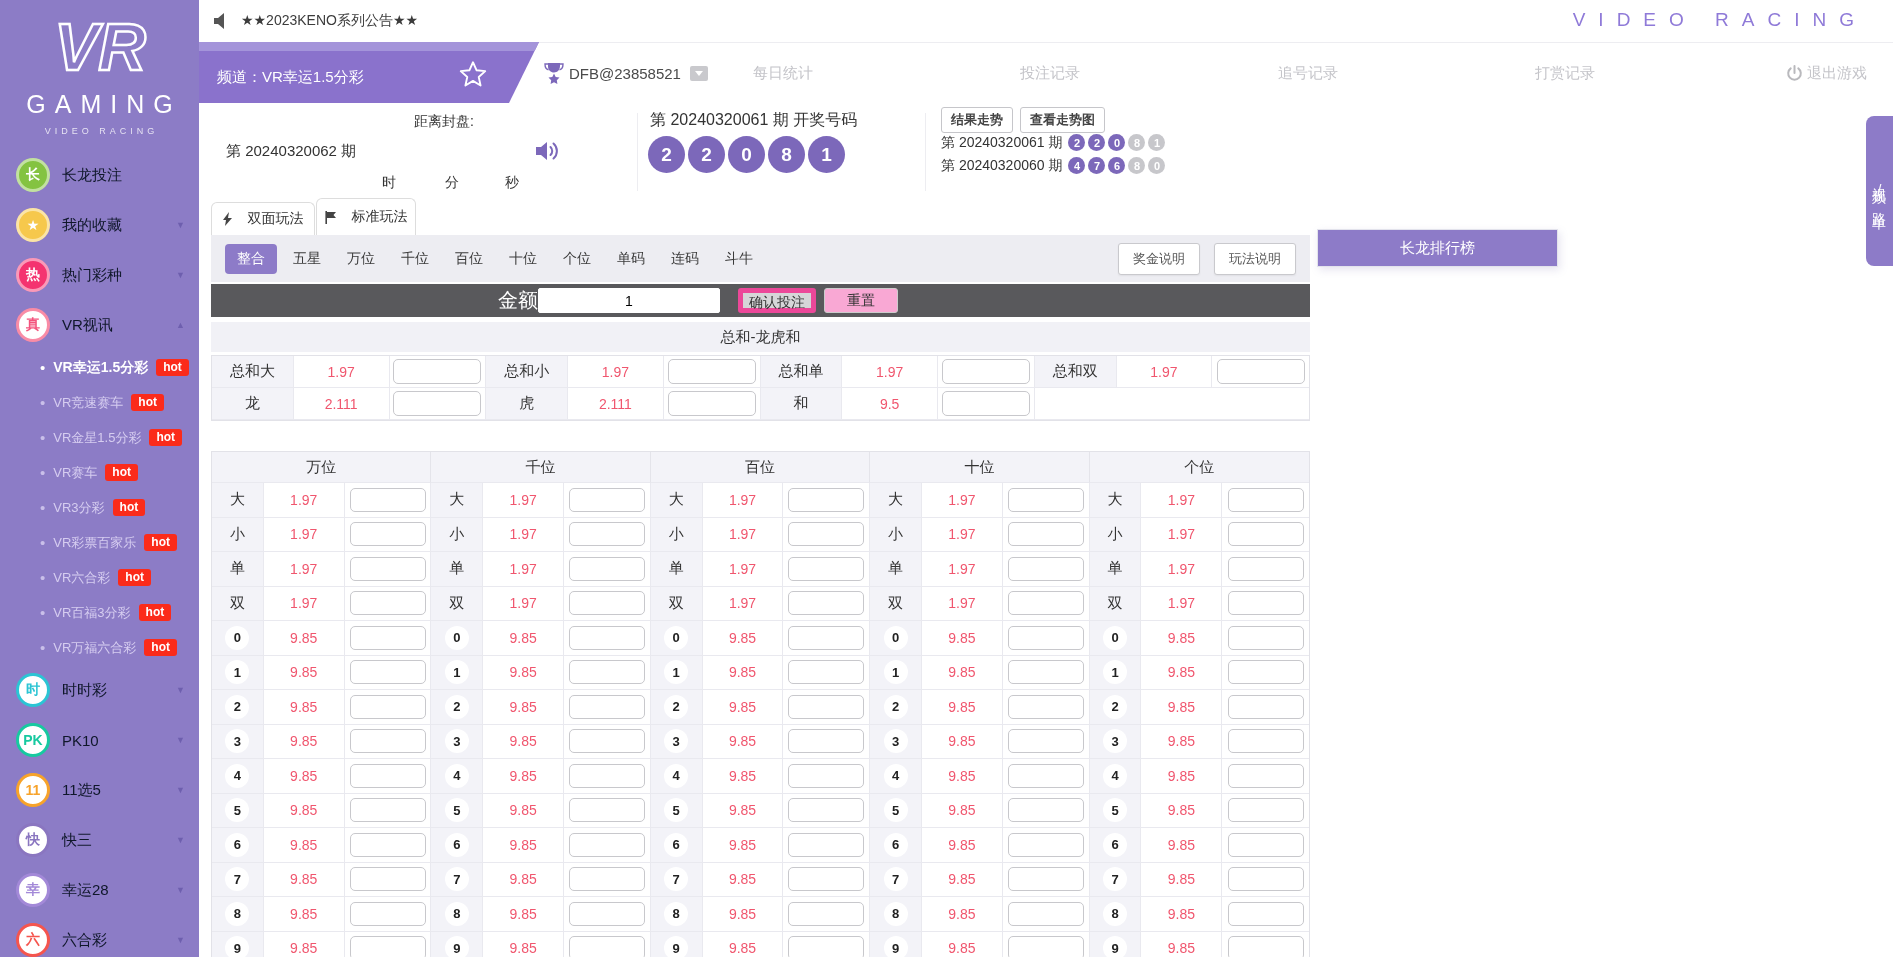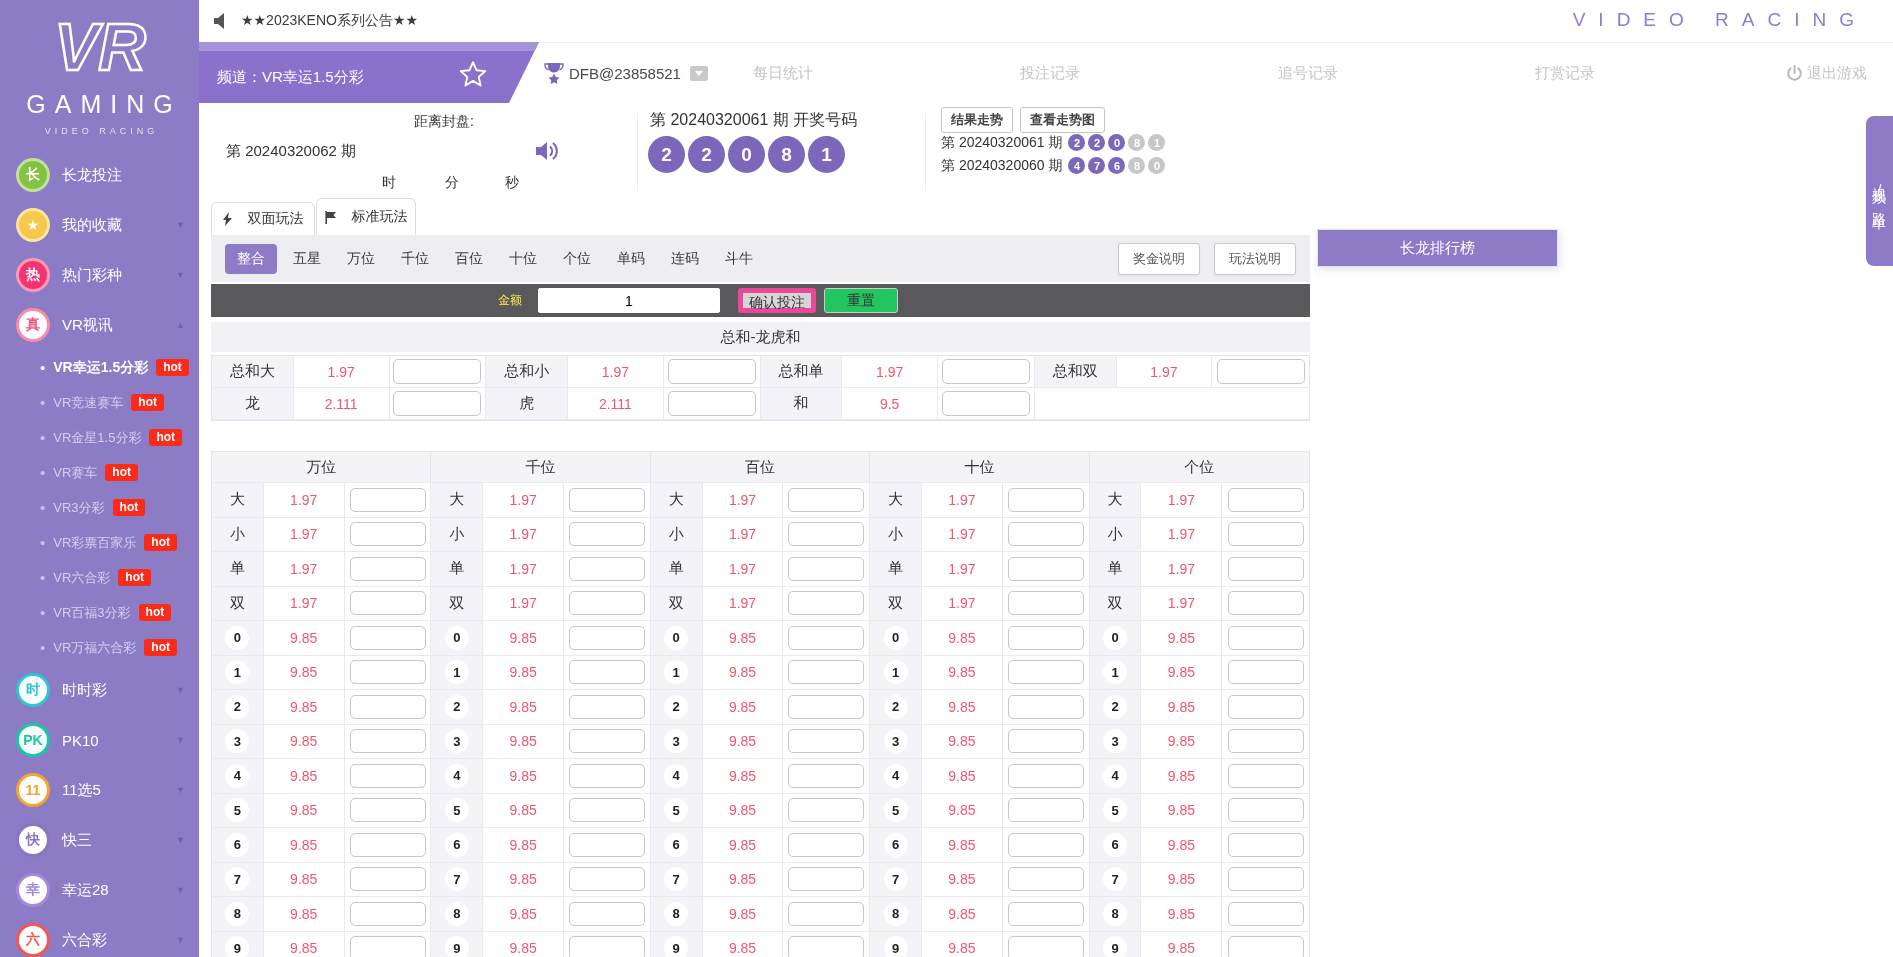--- a/index.html
+++ b/index.html
@@ -7,21 +7,21 @@
        font-family:"Liberation Sans","DejaVu Sans",sans-serif;}
   
   .sidebar{position:absolute;left:0;top:0;width:199px;height:957px;background:#8c7cc6;z-index:5;}
   .logo-wrap{text-align:center;padding-top:8px;}
   .brand-name{color:#fff;font-size:25px;letter-spacing:9px;padding-left:9px;margin-top:0;}
   .brand-tag{color:rgba(255,255,255,.78);font-size:9px;letter-spacing:4px;padding-left:4px;margin-top:7px;}
   .menu{margin-top:14px;}
   .m-item{position:relative;height:50px;display:flex;align-items:center;padding-left:16px;cursor:pointer;}
   .micon{width:34px;height:34px;border-radius:50%;display:flex;align-items:center;justify-content:center;
          font-size:14px;font-weight:bold;margin-right:12px;box-sizing:border-box;border:3px solid rgba(255,255,255,.5);}
-  .mlabel{font-size:15px;color:#ffffff;}
+  .mlabel{font-size:15px;color:#0f172a;}
   .arrow{position:absolute;right:14px;font-size:9px;color:#6e5fae;}
   .s-item{position:relative;height:35px;display:flex;align-items:center;padding-left:40px;cursor:pointer;}
   .bullet{color:#c9bfe9;font-size:15px;margin-right:8px;}
   .slabel{font-size:13px;color:#d6cdf0;}
   .s-item.active .slabel{color:#fff;font-weight:bold;font-size:14px;}
   .s-item.active .bullet{color:#fff;}
   .hot{margin-left:8px;background:#fb2b1a;color:#fff;font-size:12px;font-weight:bold;
        padding:1px 7px 2px;border-radius:3px;}
   
   .topbar{position:absolute;left:199px;top:0;right:0;height:42px;background:#fff;display:flex;align-items:center;}
@@ -81,26 +81,26 @@
   .tab1{left:0;width:104px;height:33px;}
   .tab2{left:105px;width:100px;height:37px;}
   .strip{height:47px;background:#ededf2;display:flex;align-items:center;padding:0 14px;box-sizing:border-box;}
   .subtab-wrap{display:flex;align-items:center;}
   .subtab{font-size:14px;color:#3a3a3a;margin-right:26px;cursor:pointer;}
   .subtab.active{background:#8d7bc8;color:#fff;border-radius:4px;padding:6px 12px;margin-right:16px;}
   .help{margin-left:auto;display:flex;gap:14px;}
   .hbtn{background:#fff;border:1px solid #c9c9cd;border-radius:3px;font-size:13px;color:#555;
         padding:6px 14px;cursor:pointer;box-shadow:0 1px 2px rgba(0,0,0,.06);}
   .amount-bar{position:relative;height:33px;background:#59595c;margin-top:2px;}
-  .ab-label{position:absolute;left:287px;top:0;line-height:33px;color:#fde047;font-size:12px;}
+  .ab-label{position:absolute;left:287px;top:0;line-height:33px;color:#ffffff;font-size:20px;}
   .ab-input{position:absolute;left:327px;top:4px;width:182px;height:25px;border:1px solid #fff;
             border-radius:2px;text-align:center;font-size:14px;box-sizing:border-box;}
   .ab-btn{position:absolute;top:4px;height:25px;border-radius:3px;font-size:14px;color:#333;cursor:pointer;}
   .ab-confirm{left:527px;width:78px;background:#d6d6d8;border:5px solid #ec4899;}
-  .ab-reset{left:613px;width:74px;background:#22c55e;border:1px solid #ccc;}
+  .ab-reset{left:613px;width:74px;background:#f9a8d4;border:1px solid #ccc;}
   .sum-header{height:30px;margin-top:5px;background:#f1f1f6;text-align:center;line-height:30px;
               font-size:15px;color:#333;}
   .sum-table{margin-top:3px;display:grid;grid-template-columns:repeat(4,82fr 96fr 97fr);
              grid-auto-rows:32px;border:1px solid #e2e2e8;}
   .main-grid{margin-top:30px;display:grid;grid-template-columns:repeat(5,52fr 81fr 87fr);
              grid-template-rows:31px;grid-auto-rows:34.5px;border:1px solid #e2e2e8;}
   .cell{display:flex;align-items:center;justify-content:center;border-right:1px solid #e9e9ef;
         border-bottom:1px solid #e9e9ef;box-sizing:border-box;}
   .cell.lab{background:#f3f3f8;font-size:15px;color:#333;}
   .cell.odd{font-size:14px;color:#f0566e;}

